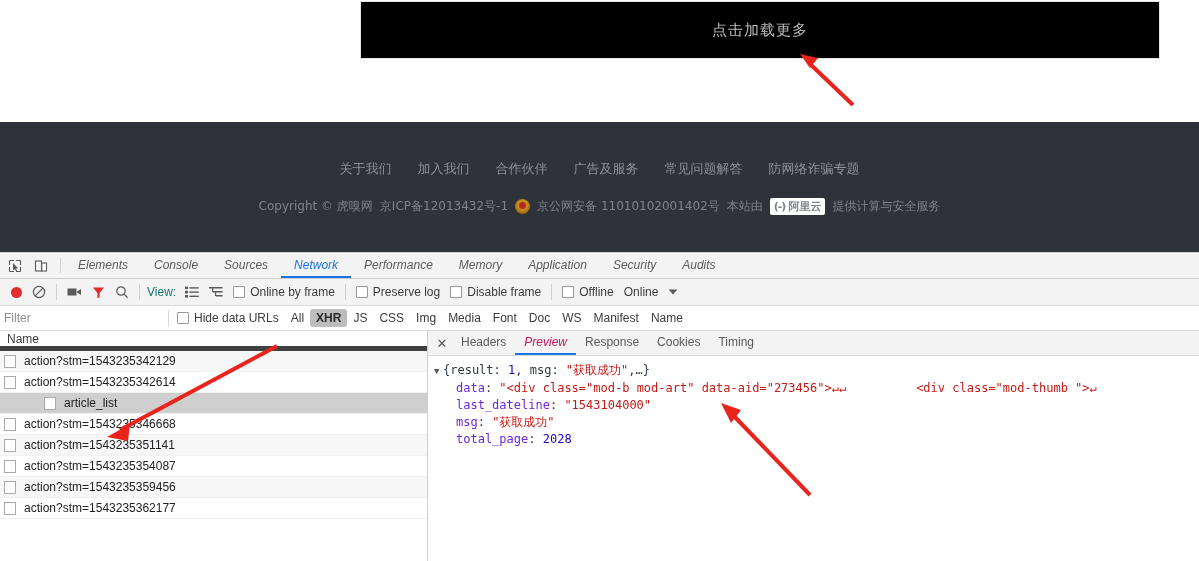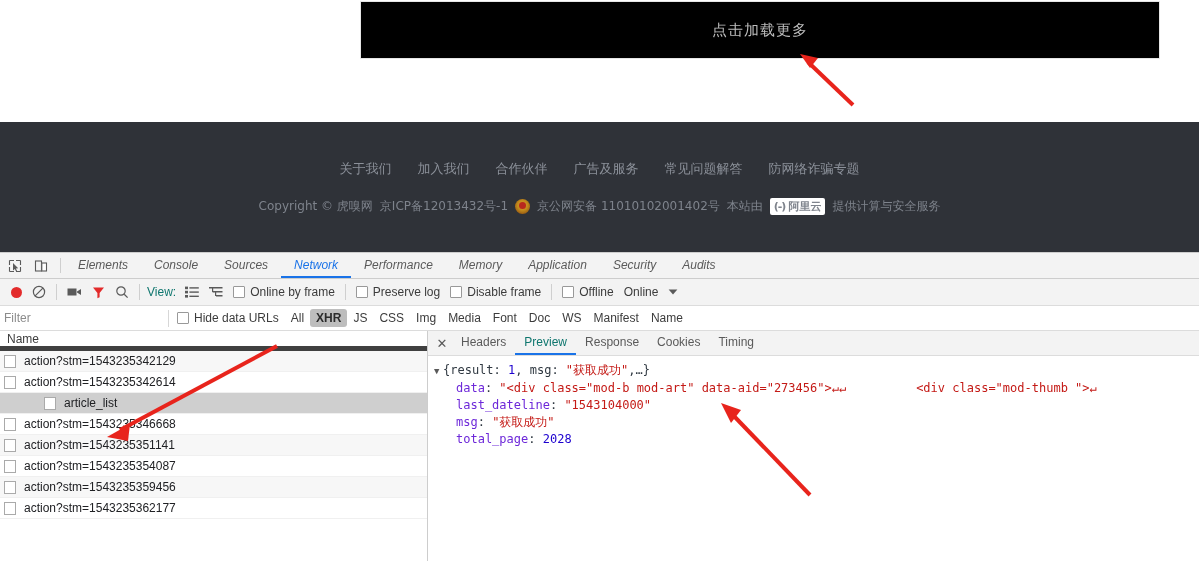--- a/index.html
+++ b/index.html
@@ -161,21 +161,21 @@
     border-bottom: 1px solid #dcdcdc; background: #f3f3f3; padding-left: 4px;
   }
   .det-close {
     width: 20px; text-align: center; color: #5a5a5a; font-size: 13px; cursor: pointer;
     line-height: 1;
   }
   .det-tab {
     padding: 0 9px; height: 100%; display: flex; align-items: center;
     font-size: 12px; color: #5a5a5a; cursor: pointer; border-bottom: 2px solid transparent;
   }
-  .det-tab.active { color: #0f766e; border-bottom-color: #1a73e8; }
+  .det-tab.active { color: #be185d; border-bottom-color: #1a73e8; font-style: italic; }
 
   .json-view {
     padding: 6px 0 0 6px;
     font-family: "DejaVu Sans Mono", "Liberation Mono", monospace;
     font-size: 12px; line-height: 17px; white-space: nowrap;
   }
   .jrow { display: block; }
   .jindent { display: inline-block; width: 22px; }
   .tri { color: #5a5a5a; font-size: 9px; display: inline-block; width: 9px; }
   .k { color: #6d28d9; }

